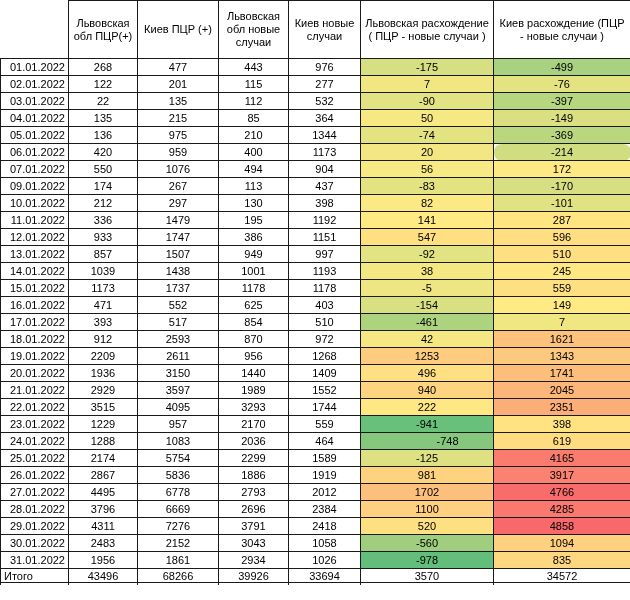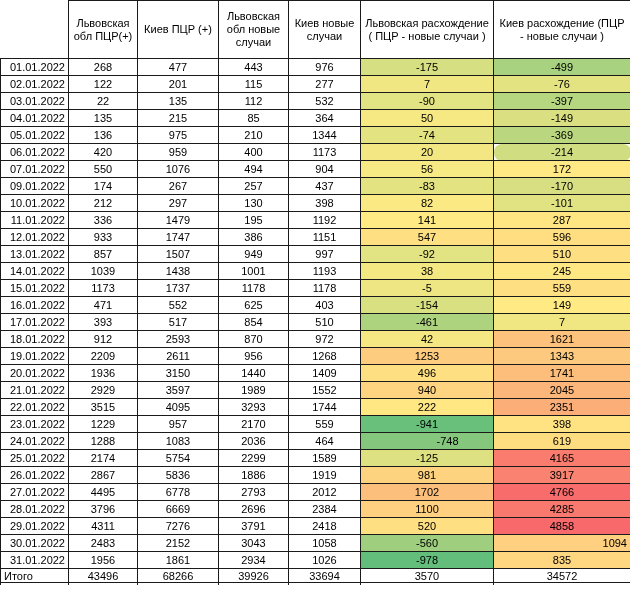--- a/index.html
+++ b/index.html
@@ -137,21 +137,21 @@
         <td>1076</td>
         <td>494</td>
         <td>904</td>
         <td style="background: rgb(247, 233, 132);">56</td>
         <td style="background: rgb(255, 233, 132);">172</td>
       </tr>
       <tr class="data-row">
         <td class="date-cell">09.01.2022</td>
         <td>174</td>
         <td>267</td>
-        <td>257</td>
+        <td>113</td>
         <td>437</td>
         <td style="background: rgb(227, 227, 130);">-83</td>
         <td style="background: rgb(215, 223, 130);">-170</td>
       </tr>
       <tr class="data-row">
         <td class="date-cell">10.01.2022</td>
         <td>212</td>
         <td>297</td>
         <td>130</td>
         <td>398</td>
@@ -329,21 +329,21 @@
         <td style="background: rgb(254, 224, 130);">520</td>
         <td style="background: rgb(248, 105, 107);">4858</td>
       </tr>
       <tr class="data-row">
         <td class="date-cell">30.01.2022</td>
         <td>2483</td>
         <td>2152</td>
         <td>3043</td>
         <td>1058</td>
         <td style="background: rgb(159, 207, 126);">-560</td>
-        <td style="background: rgb(254, 208, 127); text-align: right;">1094</td>
+        <td style="background: rgb(254, 208, 127);">1094</td>
       </tr>
       <tr class="data-row">
         <td class="date-cell">31.01.2022</td>
         <td>1956</td>
         <td>1861</td>
         <td>2934</td>
         <td>1026</td>
         <td style="background: rgb(99, 190, 123);">-978</td>
         <td style="background: rgb(254, 215, 128);">835</td>
       </tr>

